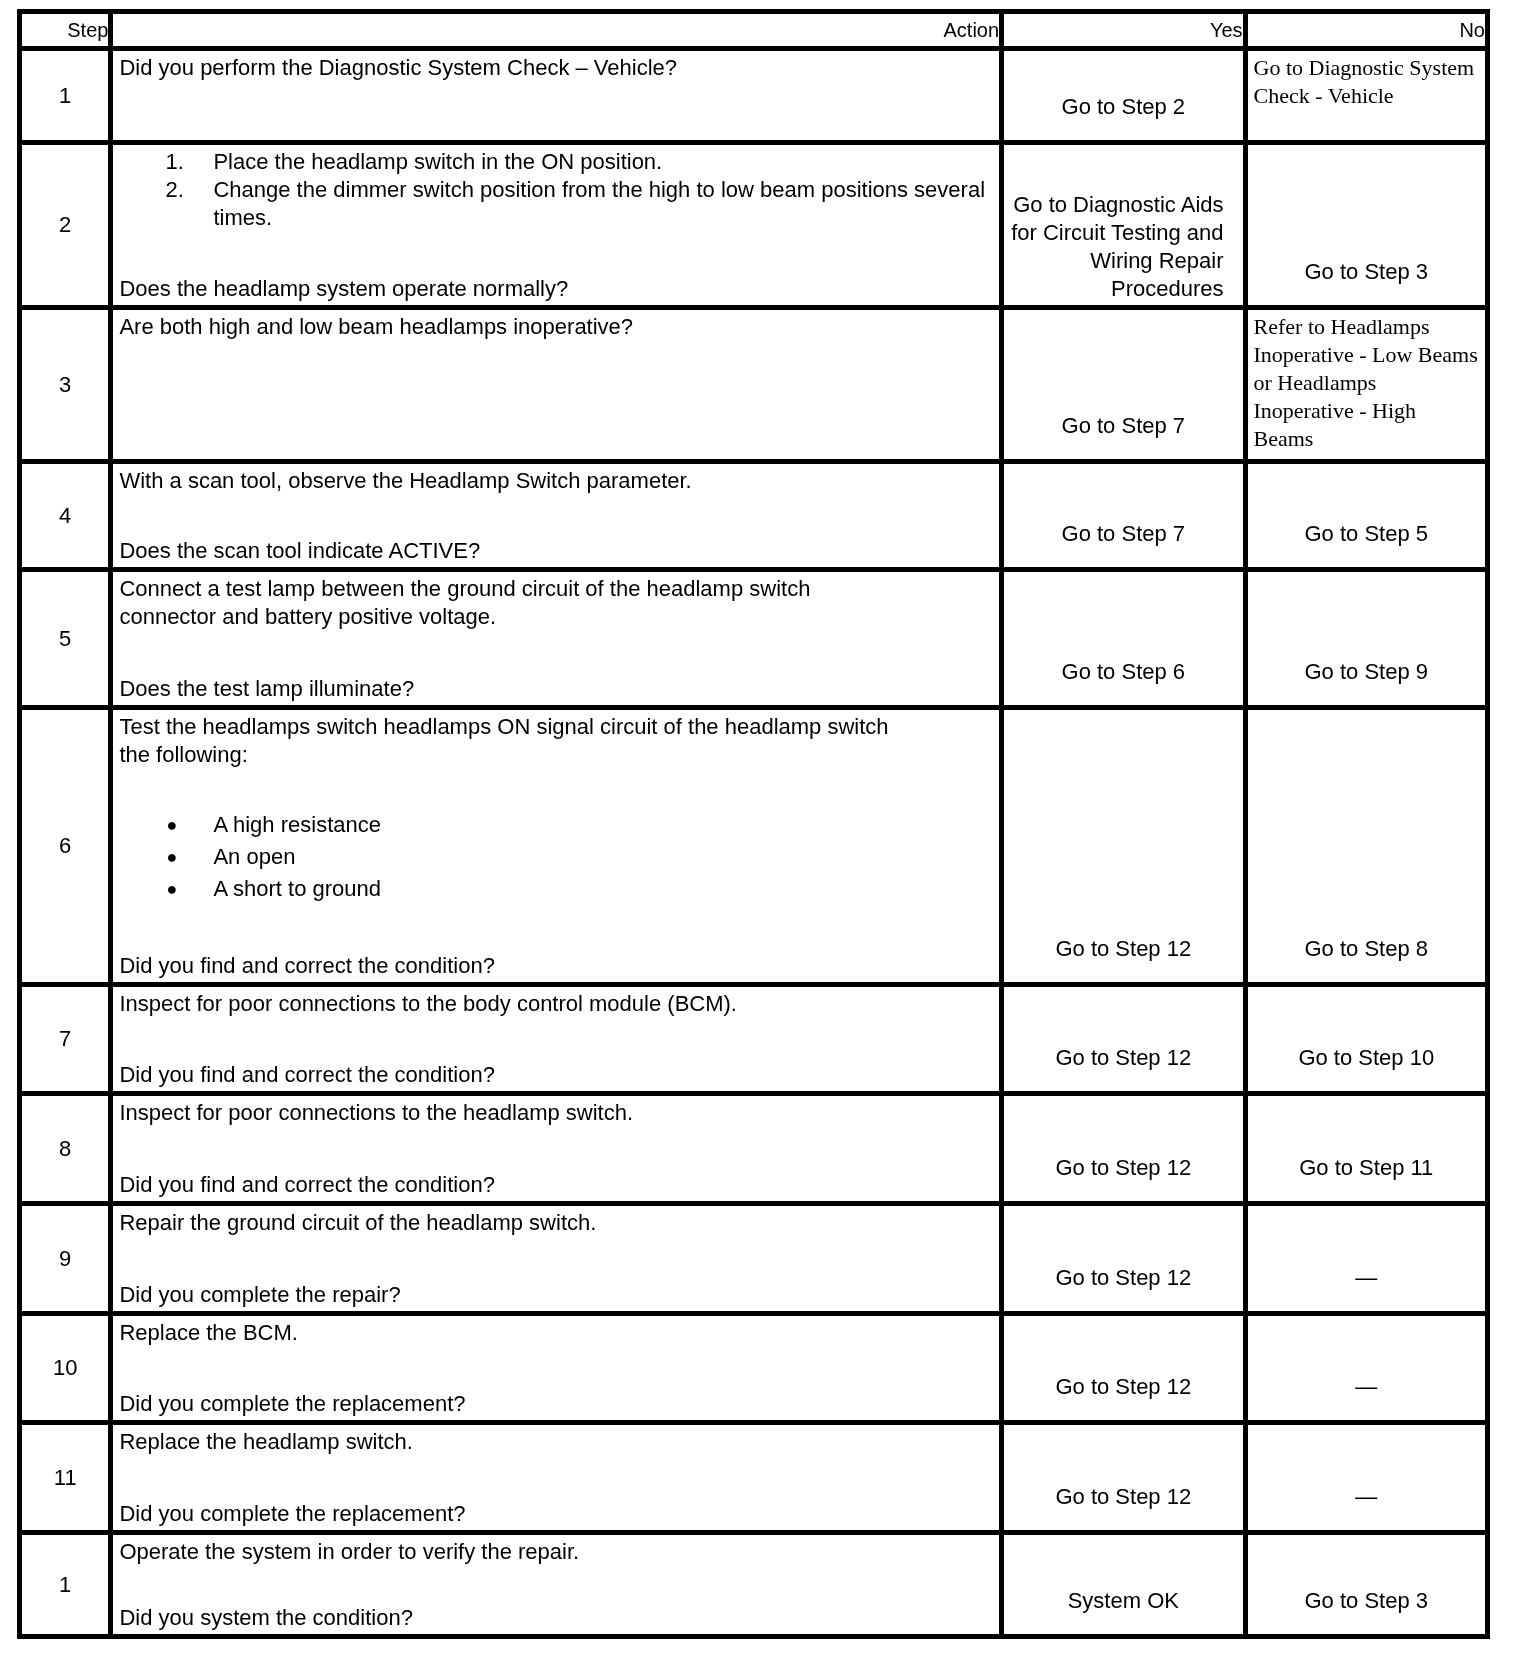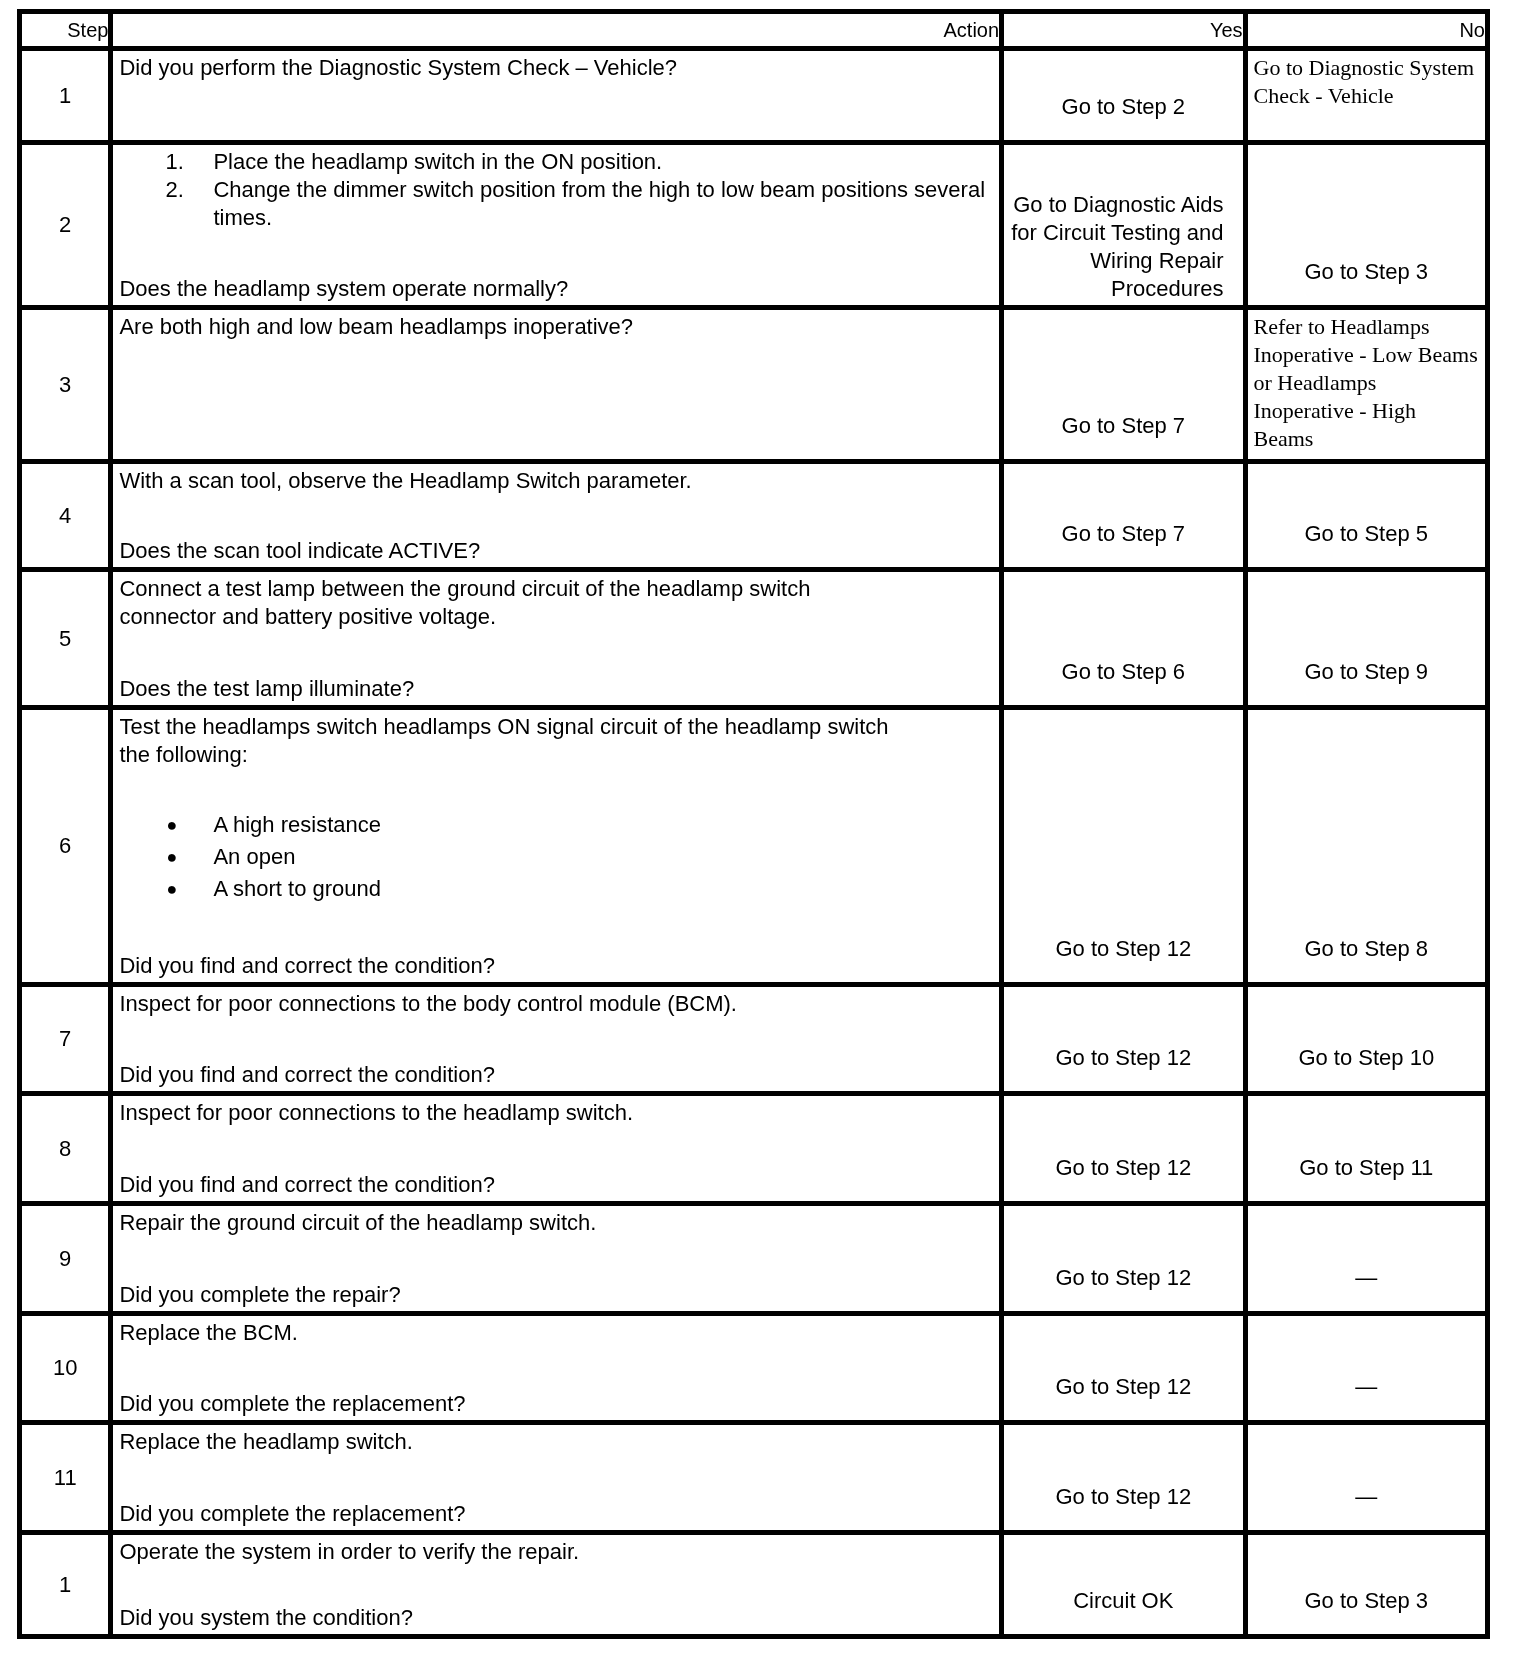--- a/index.html
+++ b/index.html
@@ -308,20 +308,20 @@
     <tr style="height:99px">
       <td class="step-num">1</td>
       <td class="action" style="height:94px">
         <div class="action-inner">
           <div>Operate the system in order to verify the repair.</div>
           <div class="spacer"></div>
           <div>Did you system the condition?</div>
         </div>
       </td>
       <td class="result">
-        <div class="result-bottom">Circuit OK</div>
+        <div class="result-bottom">System OK</div>
       </td>
       <td class="result">
         <div class="result-bottom">Go to Step 3</div>
       </td>
     </tr>
   </tbody>
 </table>
 
 </body></html>

